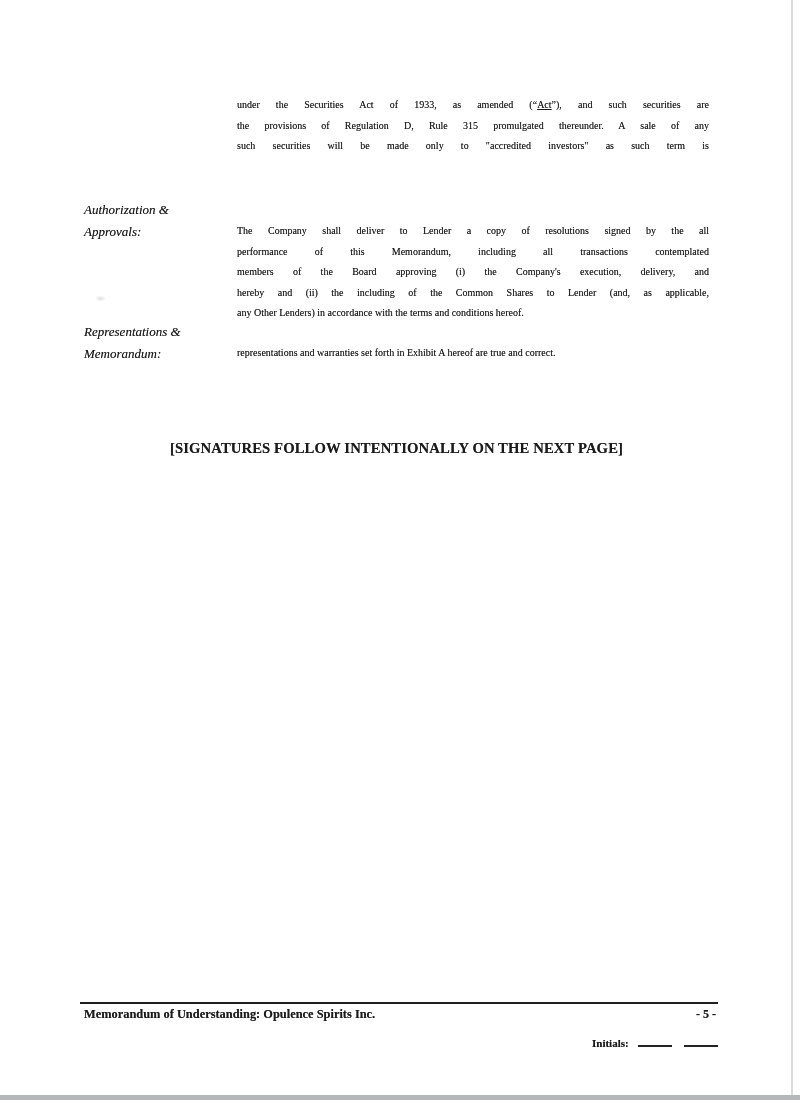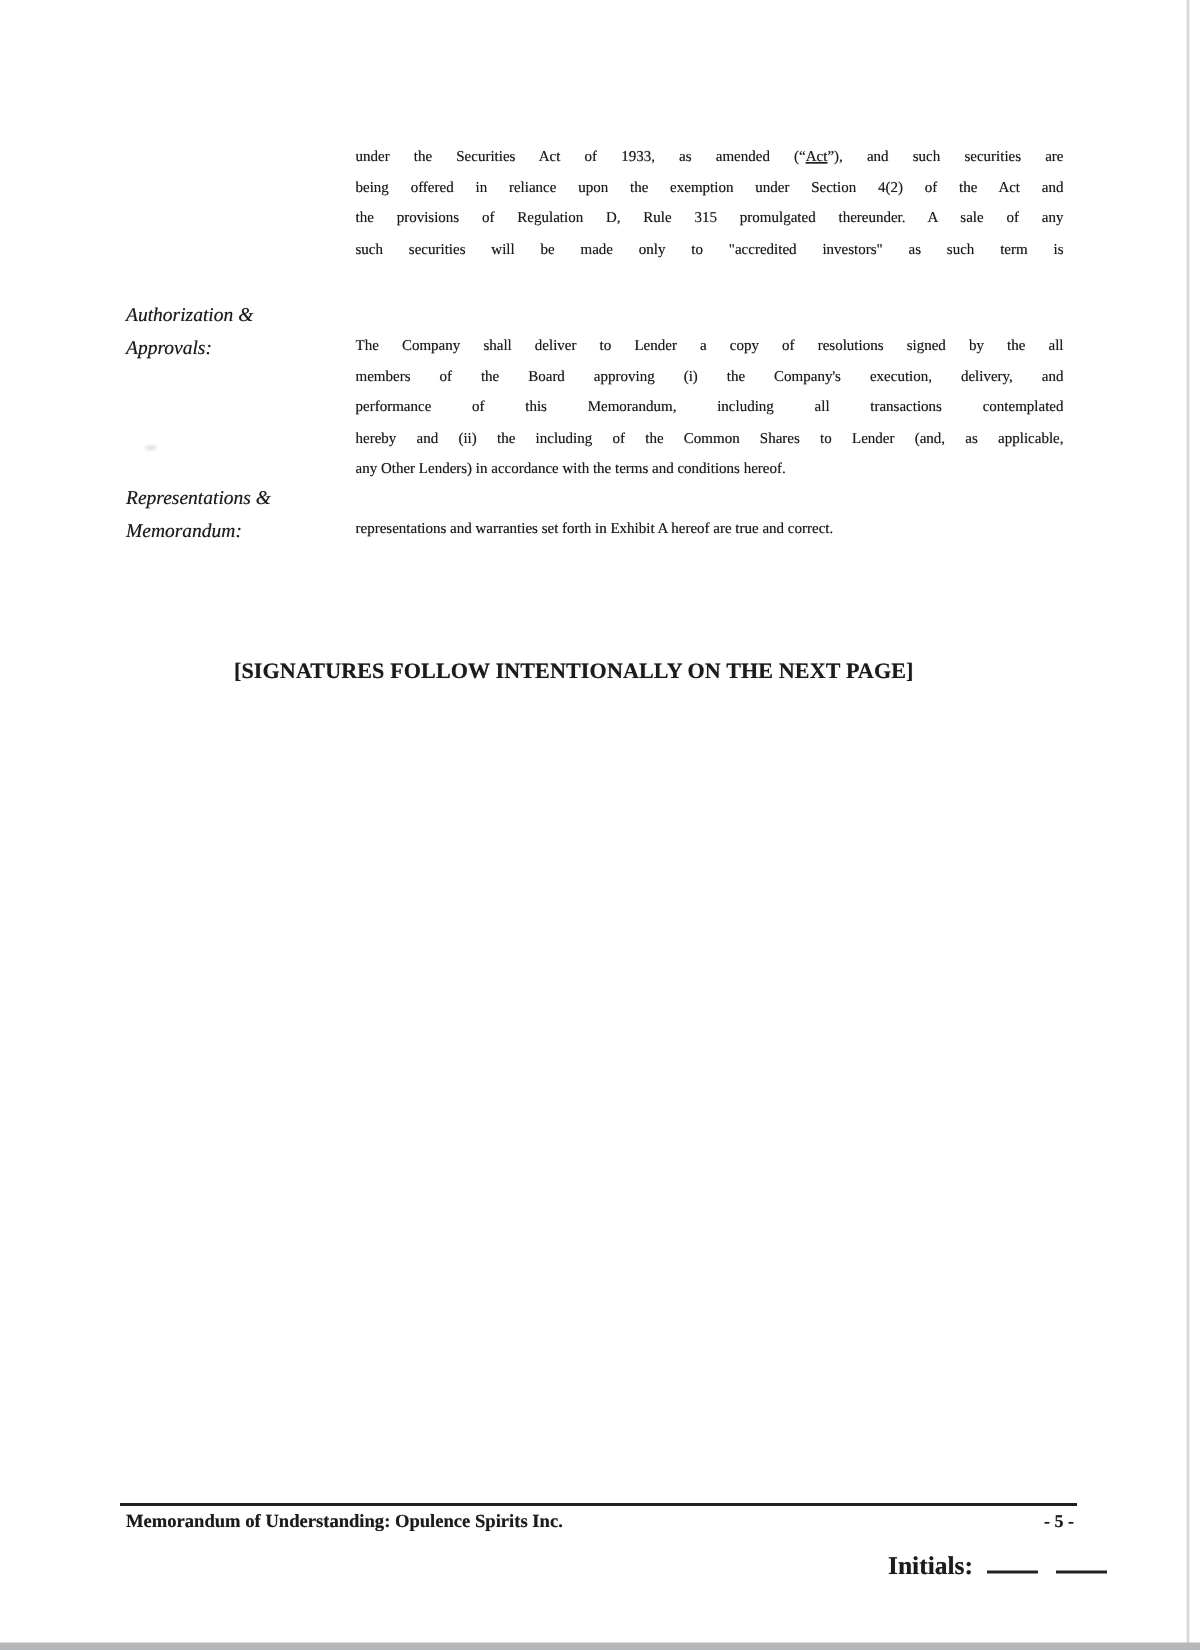--- a/index.html
+++ b/index.html
@@ -42,21 +42,21 @@
     position: absolute;
     left: 84px;
     width: 152px;
     font-style: italic;
     font-size: 13px;
     line-height: 21.8px;
   }
 
   .signatures {
     position: absolute;
-    left: 70px;
+    left: 84px;
     top: 440px;
     width: 625px;
     text-align: center;
     font-weight: bold;
     font-size: 14.7px;
     letter-spacing: 0.1px;
   }
 
   .footer-rule {
     position: absolute;
@@ -81,21 +81,21 @@
   }
   .footer-page-number {
     font-weight: bold;
     font-size: 12px;
   }
   .initials-row {
     position: absolute;
     left: 592px;
     top: 1034px;
     font-weight: bold;
-    font-size: 17px;
+    font-size: 11px;
     white-space: nowrap;
   }
   .initials-blank {
     display: inline-block;
     width: 34px;
     height: 11px;
     border-bottom: 2px solid #232323;
     margin-left: 9px;
   }
   .initials-blank + .initials-blank { margin-left: 12px; }
@@ -127,35 +127,34 @@
   }
 </style>
 </head>
 <body>
 
 <div class="page ink">
 
   <div class="bodytext" style="top: 95px;">
     <div class="jline"><span>under the Securities Act of 1933, as amended (“</span><span class="term-underline">Act</span><span>”), and such securities are</span></div>
     <div>
-        <div class="jline">being offered in reliance upon the exemption under Section 4(2) of the Act and</div>
         <div class="jline">the provisions of Regulation D, Rule 315 promulgated thereunder. A sale of any</div>
         <div class="jline">such securities will be made only to "accredited investors" as such term is</div>
       </div>
   </div>
 
   <div class="side-label" style="top: 199px;">
     <div>Authorization &amp;</div>
     <div>Approvals:</div>
   </div>
   <div class="bodytext" style="top: 221px;">
     <div>
         <div class="jline">The Company shall deliver to Lender a copy of resolutions signed by the all</div>
+        <div class="jline">performance of this Memorandum, including all transactions contemplated</div>
         <div class="jline">members of the Board approving (i) the Company's execution, delivery, and</div>
-        <div class="jline">performance of this Memorandum, including all transactions contemplated</div>
         <div class="jline">hereby and (ii) the including of the Common Shares to Lender (and, as applicable,</div>
         <div class="jline jline-last">any Other Lenders) in accordance with the terms and conditions hereof.</div>
       </div>
   </div>
 
   <div class="side-label" style="top: 321px;">
     <div>Representations &amp;</div>
     <div>Memorandum:</div>
   </div>
   <div class="bodytext" style="top: 343px;">

